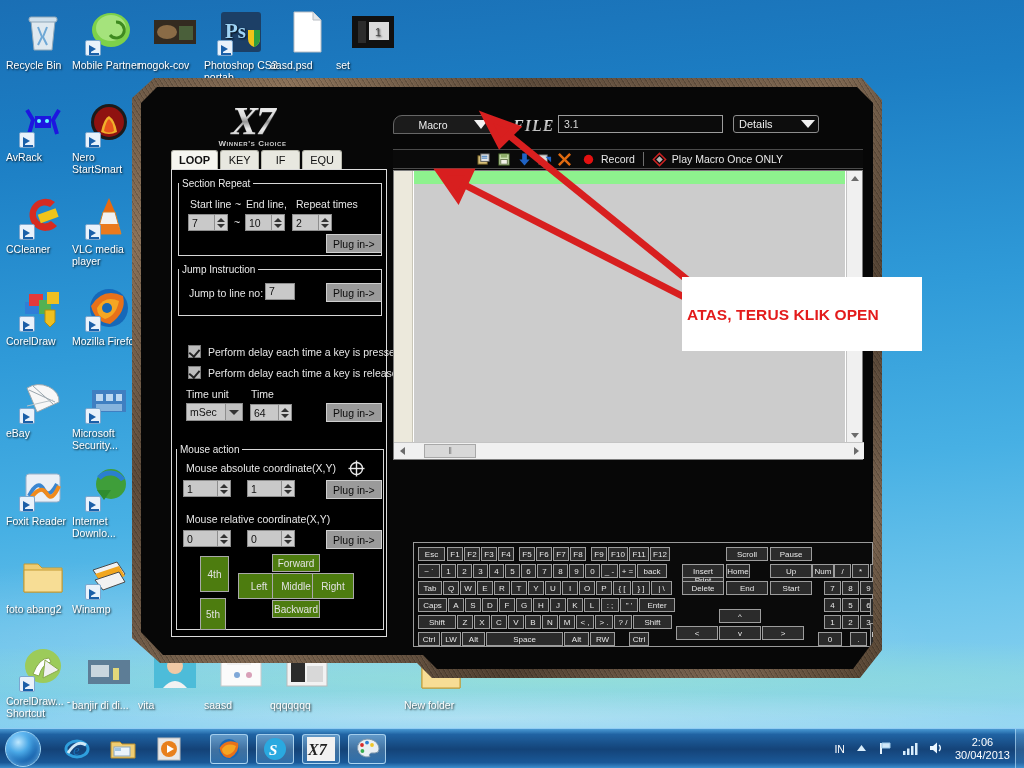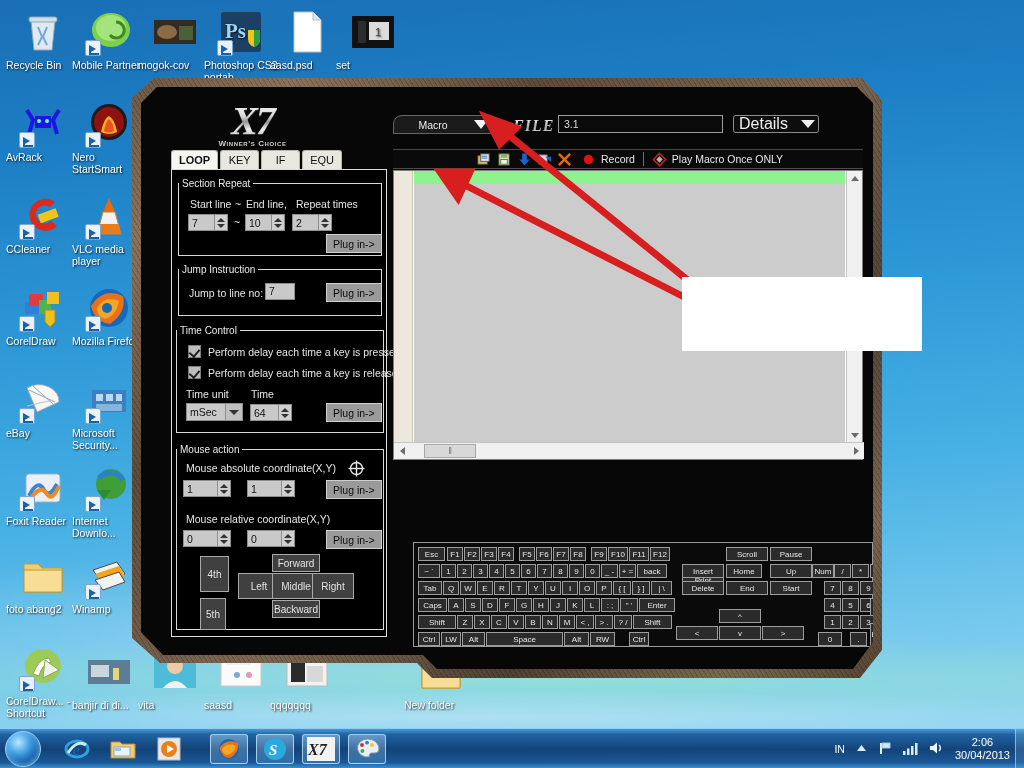--- a/index.html
+++ b/index.html
@@ -75,21 +75,21 @@
   .plugin{position:absolute;height:19px;padding:0 6px;background:#9a9a9a;border:1px solid #cfcfcf;color:#0d0d0d;
     font-size:10.5px;display:flex;align-items:center;justify-content:center;}
   .chk{position:absolute;width:13px;height:13px;background:#bdbdbd;border:1px solid #7e7e7e;}
   .chk:after{content:"";position:absolute;left:2px;top:1px;width:5px;height:8px;border:solid #222;
     border-width:0 2px 2px 0;transform:rotate(40deg);}
   .cmb{position:absolute;height:18px;background:#c9c9c9;border:1px solid #8e8e8e;display:flex;align-items:center;}
   .cmb .v{flex:1;padding-left:3px;font-size:10.5px;color:#111;}
   .cmb .db{width:17px;height:16px;background:#c0c0c0;border-left:1px solid #8e8e8e;display:flex;
     align-items:center;justify-content:center;}
   .cmb .db i{width:0;height:0;border-left:5px solid transparent;border-right:5px solid transparent;border-top:5px solid #333;}
-  .mbtn{position:absolute;background:#404040;border:1px solid #a9a9a9;color:#e2e2e2;font-size:10px;
+  .mbtn{position:absolute;background:#4d7c0f;border:1px solid #a9a9a9;color:#e2e2e2;font-size:10px;
     display:flex;align-items:center;justify-content:center;}
   .crosshair{position:absolute;width:17px;height:17px;}
 
   
   .rpane{position:absolute;left:252px;top:28px;width:470px;height:395px;}
   .macrobar{position:absolute;left:0;top:0;width:100px;height:19px;background:#1b1b1b;border:1px solid #666;
     border-radius:9px 9px 0 0;display:flex;align-items:center;}
   .macrobar .t{flex:1;text-align:center;color:#ededed;font-size:10.5px;}
   .macrobar .dd{width:17px;height:15px;margin-right:3px;display:flex;align-items:center;justify-content:center;}
   .macrobar .dd i{width:0;height:0;border-left:7px solid transparent;border-right:7px solid transparent;
@@ -99,21 +99,21 @@
   .menu .mi{height:18px;line-height:18px;padding-left:8px;font-size:10.5px;color:#e9e9e9;}
   .menu .mi.hot{color:#ffb000;}
   .menu .sep{height:1px;background:#4a4a4a;margin:2px 4px;}
   .fileword{position:absolute;left:120px;top:2px;font-family:"Liberation Serif",serif;font-size:16px;font-weight:bold;
     font-style:italic;letter-spacing:1px;
     background:linear-gradient(180deg,#ffffff,#a8a8a8 55%,#e3e3e3);-webkit-background-clip:text;background-clip:text;color:transparent;}
   .fileinp{position:absolute;left:165px;top:0;width:165px;height:18px;background:#0b0b0b;border:1px solid #9c9c9c;
     color:#dcdcdc;font-size:10.5px;padding-left:5px;line-height:16px;}
   .detcmb{position:absolute;left:340px;top:0;width:86px;height:18px;background:#0d0d0d;border:1px solid #8d8d8d;
     border-radius:3px;display:flex;align-items:center;}
-  .detcmb .v{flex:1;padding-left:5px;color:#eee;font-size:16px;}
+  .detcmb .v{flex:1;padding-left:5px;color:#eee;font-size:11px;}
   .detcmb .db{width:20px;display:flex;align-items:center;justify-content:center;}
   .detcmb .db i{width:0;height:0;border-left:7px solid transparent;border-right:7px solid transparent;border-top:8px solid #f0f0f0;}
   .closebtn{position:absolute;left:588px;top:-6px;width:17px;height:17px;background:#7c7c7c;border-radius:3px;
     display:flex;align-items:center;justify-content:center;color:#111;font-size:12px;font-weight:bold;}
 
   .toolbar{position:absolute;left:0;top:34px;width:470px;height:20px;background:#0a0a0a;border-top:1px solid #4b4b4b;
     border-bottom:1px solid #4b4b4b;display:flex;align-items:center;gap:5px;padding-left:84px;}
   .tbico{width:15px;height:15px;position:relative;flex:0 0 auto;}
   .tbtxt{color:#e7e7e7;font-size:10.5px;}
   .vsep{width:1px;height:14px;background:#6e6e6e;margin:0 3px;}
@@ -423,23 +423,20 @@
       </div>
       <div class="plugin" style="left:154px;top:64px;">Plug in-&gt;</div>
 
       <fieldset class="grp" style="left:6px;top:94px;width:204px;height:52px;">
         <legend>Jump Instruction</legend>
       </fieldset>
       <div class="lab" style="left:17px;top:117px;">Jump to line no:</div>
       <div class="txtbox" style="left:93px;top:113px;width:30px;">7</div>
       <div class="plugin" style="left:154px;top:113px;">Plug in-&gt;</div>
 
-      <fieldset class="grp" style="left:4px;top:155px;width:208px;height:108px;">
-        <legend>Time Control</legend>
-      </fieldset>
       <div class="chk" style="left:16px;top:175px;"></div>
       <div class="lab" style="left:36px;top:176px;">Perform delay each time a key is pressed</div>
       <div class="chk" style="left:16px;top:196px;"></div>
       <div class="lab" style="left:36px;top:197px;">Perform delay each time a key is released</div>
       <div class="lab" style="left:14px;top:218px;">Time unit</div>
       <div class="lab" style="left:79px;top:218px;">Time</div>
       <div class="cmb" style="left:14px;top:233px;width:57px;">
         <span class="v">mSec</span>
         <span class="db">
             <i></i>
@@ -656,21 +653,21 @@
         <div class="k" style="left: 27px; top: 89px; width: 20px;">LW</div>
         <div class="k" style="left: 48px; top: 89px; width: 23px;">Alt</div>
         <div class="k" style="left: 72px; top: 89px; width: 77px;">Space</div>
         <div class="k" style="left: 150px; top: 89px; width: 25px;">Alt</div>
         <div class="k" style="left: 176px; top: 89px; width: 25px;">RW</div>
         <div class="k" style="left: 215px; top: 89px; width: 20px;">Ctrl</div>
         <div class="k" style="left: 268px; top: 4px; width: 42px; margin-top: 26px;">Print</div>
         <div class="k" style="left: 312px; top: 4px; width: 42px;">Scroll</div>
         <div class="k" style="left: 356px; top: 4px; width: 42px;">Pause</div>
         <div class="k" style="left: 268px; top: 21px; width: 42px;">Insert</div>
-        <div class="k" style="left: 312px; top: 21px; width: 36px;">Home</div>
+        <div class="k" style="left: 312px; top: 21px; width: 24px;">Home</div>
         <div class="k" style="left: 356px; top: 21px; width: 42px;">Up</div>
         <div class="k" style="left: 268px; top: 38px; width: 42px;">Delete</div>
         <div class="k" style="left: 312px; top: 38px; width: 42px;">End</div>
         <div class="k" style="left: 356px; top: 38px; width: 42px;">Start</div>
         <div class="k" style="left: 305px; top: 66px; width: 42px;">^</div>
         <div class="k" style="left: 262px; top: 83px; width: 42px;">&lt;</div>
         <div class="k" style="left: 305px; top: 83px; width: 42px;">v</div>
         <div class="k" style="left: 348px; top: 83px; width: 42px;">&gt;</div>
         <div class="k" style="left: 398px; top: 21px; width: 22px; height: 14px;">Num</div>
         <div class="k" style="left: 420px; top: 21px; width: 17px; height: 14px;">/</div>
@@ -696,20 +693,21 @@
 <svg class="arrows">
   <g stroke="#d81f1f" stroke-width="7" fill="#d81f1f">
     <line x1="690" y1="282" x2="500" y2="128"></line>
     <polygon points="486,117 516,128 500,144"></polygon>
     <line x1="690" y1="300" x2="455" y2="180"></line>
     <polygon points="440,172 470,172 458,198"></polygon>
   </g>
 </svg>
 
 <div class="annobox">
+  <span>ATAS, TERUS KLIK OPEN</span>
 </div>
 
 <div class="taskbar">
   <div class="startorb"></div>
 
   <div class="tbapp" style="left:58px;">
     <svg width="26" height="26" viewBox="0 0 26 26">
       <ellipse cx="13" cy="13" rx="11" ry="8" fill="none" stroke="#2f9fdd" stroke-width="3"></ellipse>
       <path d="M4 17 Q13 3 22 9" fill="none" stroke="#cfe9f7" stroke-width="3"></path>
       <text x="9" y="19" font-size="15" font-family="Liberation Serif, serif" font-style="italic" fill="#1a6fb5">e</text>

